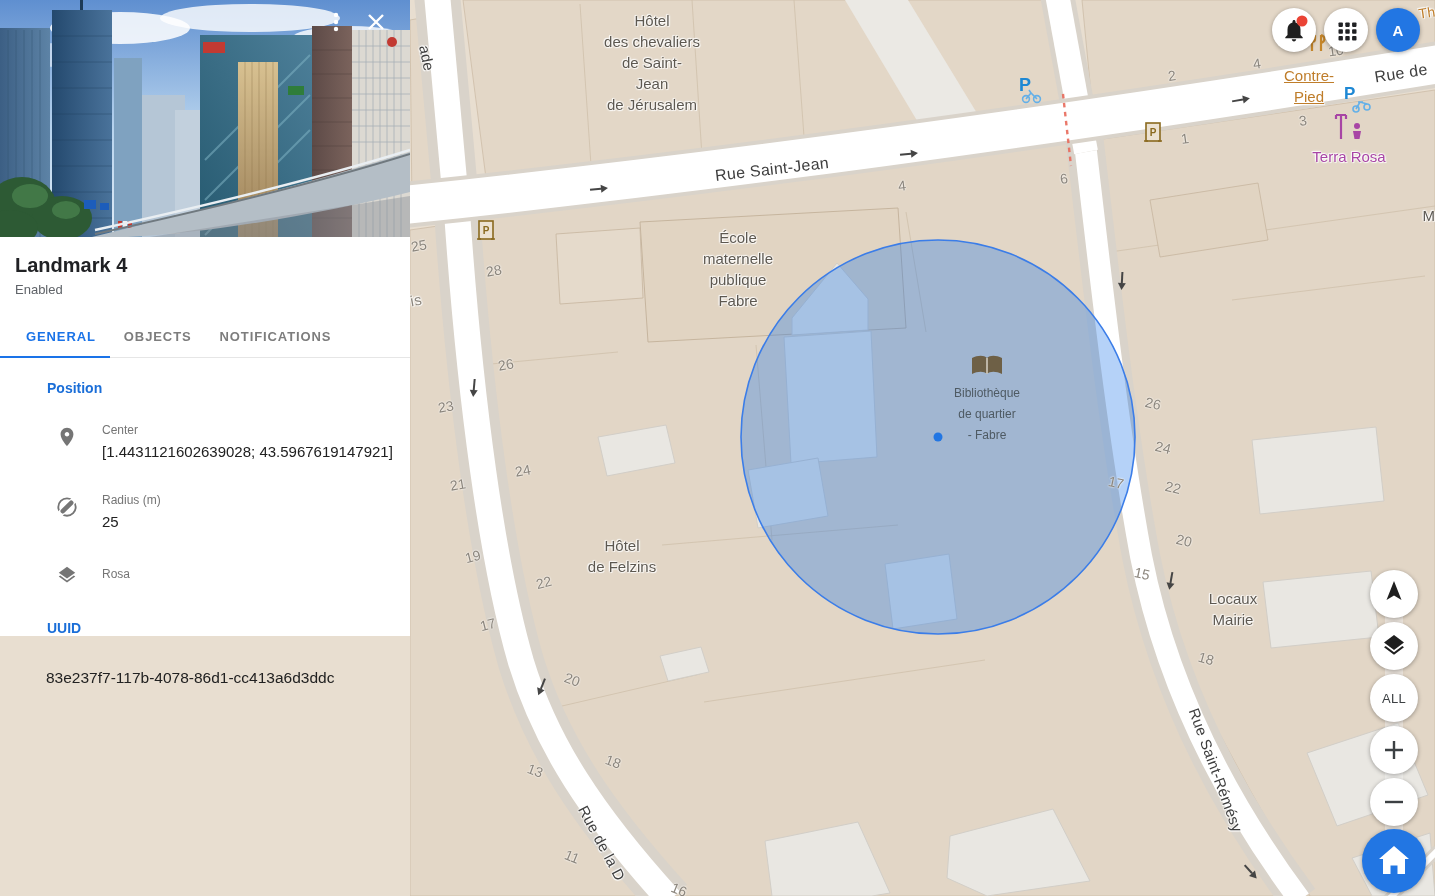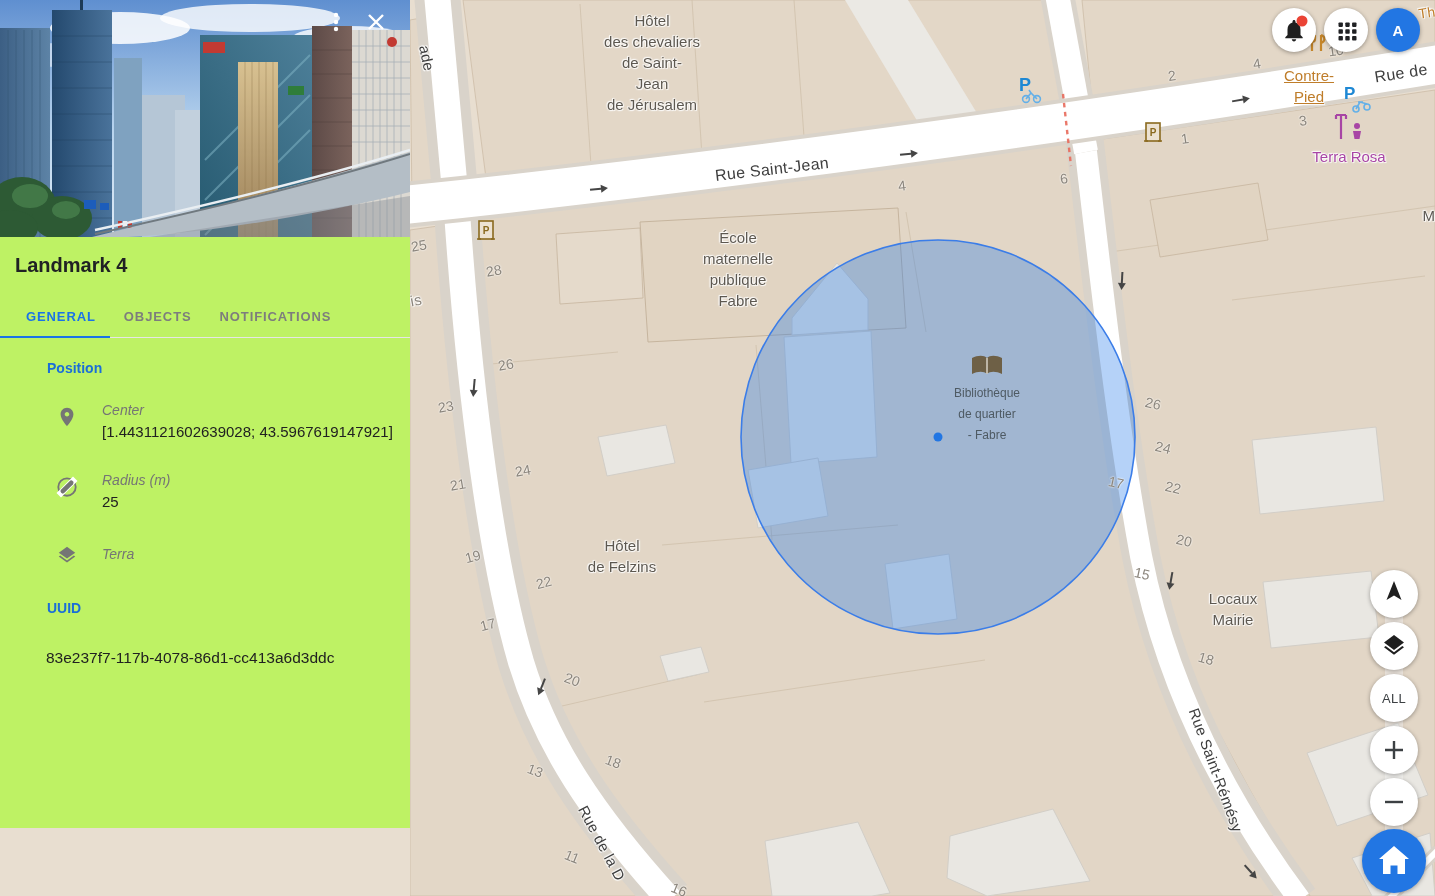--- a/index.html
+++ b/index.html
@@ -21,41 +21,41 @@
   
   .fab{position:absolute;border-radius:50%;background:#fff;border:none;padding:0;cursor:pointer;
     box-shadow:0 1px 4px rgba(0,0,0,.35);display:flex;align-items:center;justify-content:center;}
   .fab.blue{background:#2276e3;}
   #controls-track{position:absolute;left:975px;top:592px;width:18px;height:272px;
     background:rgba(255,255,255,.45);border-radius:9px;}
   .all-text{font-size:13px;font-weight:500;color:#3c4043;letter-spacing:.3px;}
   .avatar-letter{color:#fff;font-size:15px;font-weight:600;}
 
   
-  #sidebar{position:absolute;left:0;top:0;width:410px;height:828px;background:#bef264;z-index:5;}
+  #sidebar{position:absolute;left:0;top:0;width:410px;height:636px;background:#ffffff;z-index:5;}
   #photo{position:relative;width:410px;height:237px;overflow:hidden;background:#7fa8d9;}
   .photo-btn{position:absolute;top:8px;width:28px;height:28px;border:none;background:transparent;
     padding:0;cursor:pointer;}
   #photo-more{left:322px;} #photo-close{left:362px;}
   #head-block{padding:16px 16px 0 15px;}
   #landmark-title{font-size:20px;font-weight:700;color:#202124;line-height:24px;}
   #landmark-status{font-size:13px;color:#5f6368;margin-top:5px;}
   #tabs{display:flex;margin-top:18px;border-bottom:1px solid #e6e6e6;padding-left:0;}
   .tab{position:relative;border:none;background:none;padding:14px 14px 13px 14px;cursor:pointer;
     font-size:13px;font-weight:600;letter-spacing:.9px;color:#7d7d7d;}
   .tab:first-child{padding-left:26px;}
   .tab.active{color:#1a73e8;}
   .tab.active .tab-underline{position:absolute;left:0;right:0;bottom:-1px;height:2.5px;background:#1a73e8;}
   #sb-content{padding-top:22px;padding-left:32px;}
   .section-heading{margin-left:15px;font-size:14px;font-weight:600;color:#1a6ed8;}
   .prop-rows{margin-top:26px;}
   .prop-row{display:flex;align-items:flex-start;padding-left:24px;margin-bottom:30px;}
   .prop-row.center-align{align-items:center;}
   .prop-icon{width:22px;height:24px;margin-right:24px;flex:none;margin-top:3px;}
-  .prop-label{font-size:14px;color:#757575;line-height:17px;font-style:italic;}
+  .prop-label{font-size:12px;color:#757575;line-height:17px;}
   .prop-value{font-size:15px;color:#212121;line-height:21px;margin-top:2px;}
   #uuid-heading{margin-top:34px;}
   #uuid-value{margin:33px 0 0 14px;font-size:15.5px;color:#212121;}
 </style>
 </head>
 <body>
 
 <div id="app">
 
   <div id="map-area">
@@ -413,20 +413,21 @@
       </button>
       <button class="photo-btn" id="photo-close">
         <svg width="28" height="28">
           <path d="M7,7 L21,21 M21,7 L7,21" stroke="#fff" stroke-width="2.4"></path>
         </svg>
       </button>
     </div>
 
     <div id="head-block">
       <div id="landmark-title">Landmark 4</div>
+      <div id="landmark-status">Enabled</div>
     </div>
 
     <div id="tabs">
       <button class="tab active">
         <span>GENERAL</span>
         <span class="tab-underline"></span>
       </button>
       <button class="tab">
         <span>OBJECTS</span>
       </button>
@@ -459,21 +460,21 @@
             <div class="prop-label">Radius (m)</div>
             <div class="prop-value">25</div>
           </div>
         </div>
 
         <div class="prop-row center-align">
           <svg class="prop-icon" style="margin-top:0" viewBox="0 0 24 24">
             <path d="M12,4 L21,10.5 L12,17 L3,10.5 Z" fill="#757575"></path>
             <path d="M19.4,13.6 L21,14.8 L12,21.3 L3,14.8 L4.6,13.6 L12,19 Z" fill="#757575"></path>
           </svg>
-          <div class="prop-label">Terra</div>
+          <div class="prop-label">Rosa</div>
         </div>
       </div>
 
       <div class="section-heading" id="uuid-heading">UUID</div>
       <div id="uuid-value">83e237f7-117b-4078-86d1-cc413a6d3ddc</div>
     </div>
   </aside>
 </div>
 
 </body></html>

